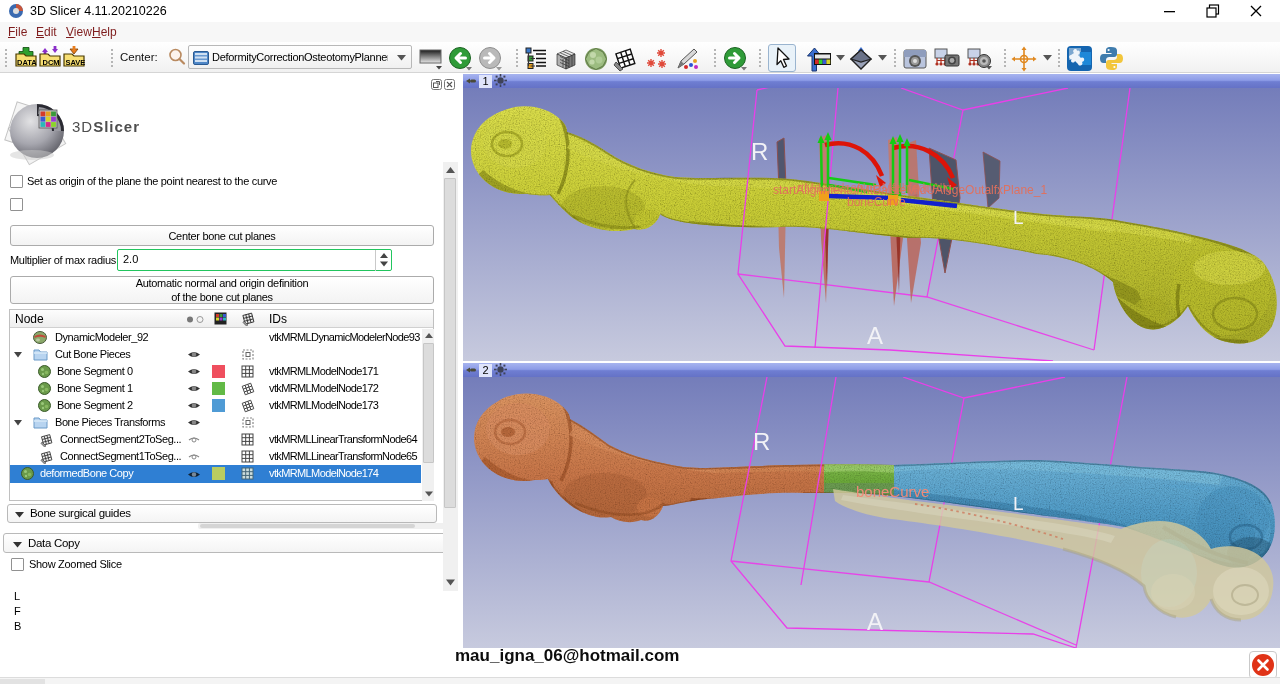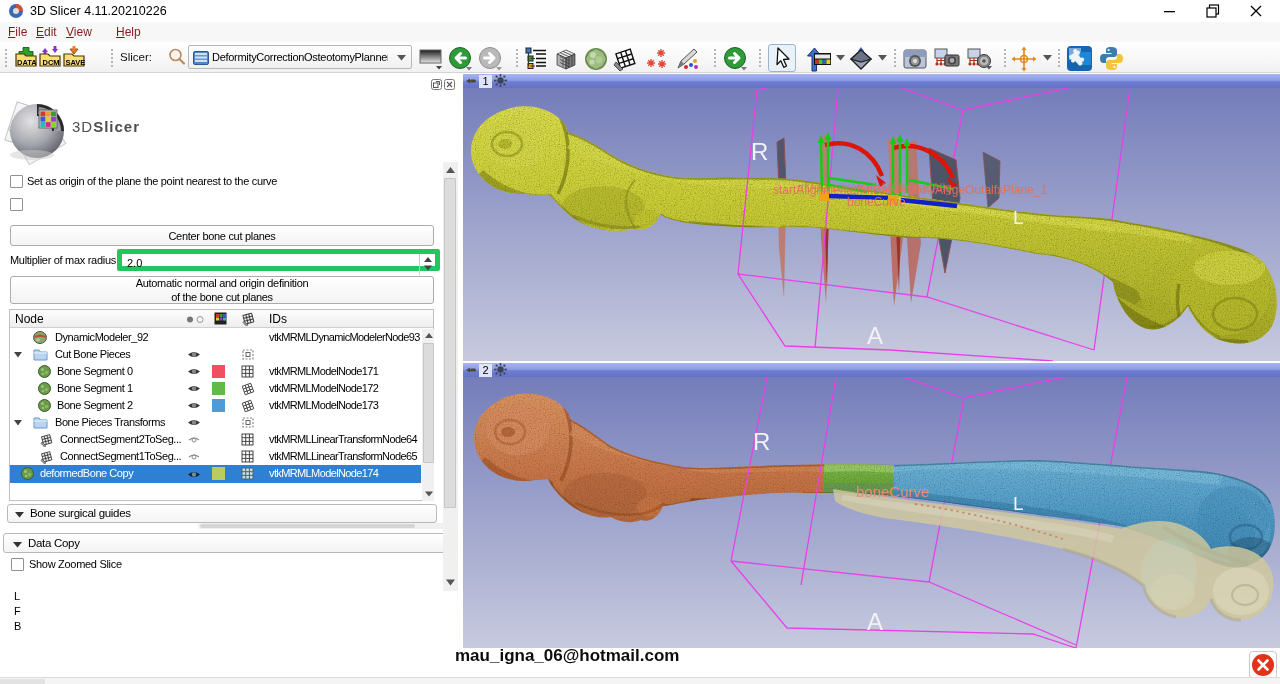--- a/index.html
+++ b/index.html
@@ -27,21 +27,21 @@
   #modcombo { left:188px; top:3px; width:224px; height:24px; border:1px solid #b8b8b8;
      border-radius:2px; background:linear-gradient(#fefefe,#f0f0f0); position:absolute; font-size:11px; }
 
   
   #leftpanel { left:0; top:73px; width:462px; height:605px; background:#ffffff; }
   .cb { position:absolute; width:13px; height:13px; border:1px solid #919191; background:#fff; border-radius:1px; }
   .ptext { position:absolute; font-size:11px; letter-spacing:-0.3px; color:#000; }
   .pbtn { position:absolute; border:1px solid #ababab; border-radius:3px;
      background:linear-gradient(#ffffff,#f3f3f3); font-size:11px; letter-spacing:-0.3px; color:#000;
      display:flex; align-items:center; justify-content:center; text-align:center; line-height:14px;}
-  #spinbox { left:117px; top:176px; width:323px; height:22px; border:5px solid #22c55e; border-radius:2px;
+  #spinbox { left:117px; top:176px; width:275px; height:22px; border:1px solid #22c55e; border-radius:2px;
      background:#fff; position:absolute; font-size:11px; }
 
   
   #ntable { left:9px; top:236px; width:425px; height:192px; border:1px solid #c0c0c0; position:absolute; background:#fff;}
   #nthead { position:absolute; left:0; top:0; width:100%; height:18px; background:linear-gradient(#fdfdfd,#eeeeee);
      border-bottom:1px solid #d0d0d0; font-size:12px; }
   .trow { position:absolute; left:0; width:411px; height:17px; font-size:11px; letter-spacing:-0.45px; color:#000; overflow:hidden; }
   .tsel { background:#2f7fd3; color:#fff; }
   .swatch { position:absolute; width:13px; height:13px; top:2px; }
 
@@ -85,21 +85,21 @@
     </svg>
     <svg class="abs" style="left:1249px;top:4px" width="14" height="14" viewBox="0 0 14 14">
       <path d="M2 2 L12 12 M12 2 L2 12" stroke="#000" stroke-width="1.3"></path>
     </svg>
   </div>
 
   <div id="menubar" class="abs">
     <div class="menuitem" style="left:8px"><span class="u">F</span>ile</div>
     <div class="menuitem" style="left:36px"><span class="u">E</span>dit</div>
     <div class="menuitem" style="left:66px"><span class="u">V</span>iew</div>
-    <div class="menuitem" style="left:116px"><span class="u">H</span>elp</div>
+    <div class="menuitem" style="left:92px"><span class="u">H</span>elp</div>
   </div>
 
   <div id="toolbar" class="abs">
     <div class="grip" style="left:4px"></div>
 
     <svg class="abs" style="left:14px;top:3px" width="24" height="24" viewBox="0 0 24 24">
       <path d="M9 4 L9 8 L5 8 L5 13 L19 13 L19 8 L15 8 L15 4 Z" fill="#2ea02e" stroke="#0c4a0c" stroke-width="0.8" transform="translate(0,-1.5)"></path>
       <path d="M2 9 L2 21 L22 21 L22 11 L12 11 L10 9 Z" fill="#f7df73" stroke="#4a3a00" stroke-width="1.2"></path>
       <text x="3" y="19.5" font-size="7.5" font-weight="bold" fill="#000" font-family="Liberation Sans">DATA</text>
     </svg>
@@ -113,21 +113,21 @@
       <text x="4.5" y="19.5" font-size="7.5" font-weight="bold" fill="#000" font-family="Liberation Sans">DCM</text>
     </svg>
 
     <svg class="abs" style="left:62px;top:3px" width="24" height="24" viewBox="0 0 24 24">
       <path d="M12 9 L16 4 L8 4 Z" fill="#e87e1e" stroke="#7a3c00" stroke-width="0.8"></path>
         <rect x="10.6" y="1" width="2.8" height="4" fill="#e87e1e"></rect>
       <path d="M2 9 L2 21 L22 21 L22 11 L12 11 L10 9 Z" fill="#f7df73" stroke="#4a3a00" stroke-width="1.2"></path>
       <text x="3.5" y="19.5" font-size="7.5" font-weight="bold" fill="#000" font-family="Liberation Sans">SAVE</text>
     </svg>
     <div class="grip" style="left:110px"></div>
-    <div id="modlabel">Slicer:</div>
+    <div id="modlabel">Center:</div>
 
     <svg class="abs" style="left:167px;top:5px" width="20" height="20" viewBox="0 0 20 20">
       <circle cx="8.5" cy="8" r="5.5" fill="#fdf3ec" stroke="#b98a60" stroke-width="1.6"></circle>
       <line x1="12.5" y1="12" x2="17" y2="16.5" stroke="#b98a60" stroke-width="2.2" stroke-linecap="round"></line>
     </svg>
     <div id="modcombo">
       <svg style="position:absolute;left:4px;top:4px" width="16" height="16" viewBox="0 0 16 16">
         <rect x="0.5" y="1.5" width="15" height="13" rx="1.5" fill="#4f87c7" stroke="#2a5a92"></rect>
         <rect x="2" y="3" width="12" height="2.2" fill="#cfe0f2"></rect>
           <rect x="2" y="6.4" width="12" height="2.2" fill="#cfe0f2"></rect>

